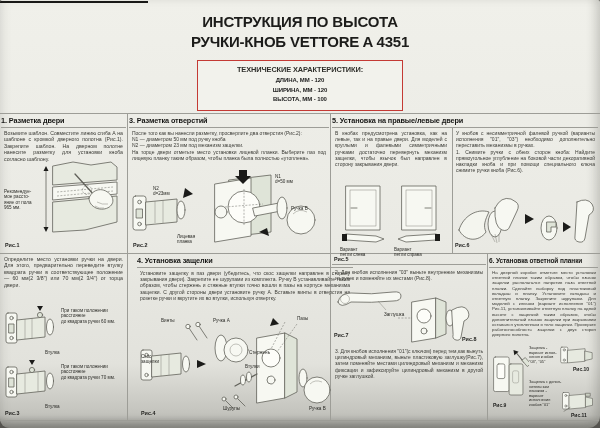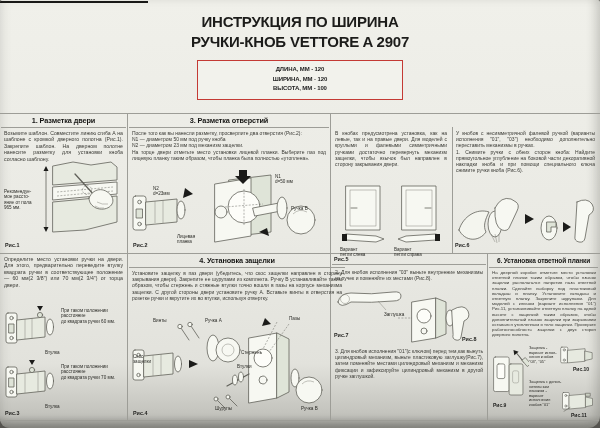--- a/index.html
+++ b/index.html
@@ -13,21 +13,21 @@
     font-size:15px;line-height:1.3;letter-spacing:-.2px;color:#1c1c1a;}
   .specbox{position:absolute;left:197px;top:60px;width:204px;padding:4px 0 5px;
     text-align:center;background:#f2f2ec;}
   .specbox .st{font-weight:bold;font-size:7.4px;letter-spacing:-.1px;margin-bottom:2px;}
   .specbox .sr{font-weight:bold;font-size:6px;line-height:1.6;letter-spacing:-.1px;color:#222;}
   
   .hl,.vl{position:absolute;background:#9d9d97;}
   .hl{height:1px;} .vl{width:1px;}
   
   .panel{position:absolute;}
-  .sec-title{font-weight:bold;font-size:7.3px;line-height:13px;text-align:center;
+  .sec-title{font-weight:bold;font-size:7.3px;line-height:13px;text-align:left;
     color:#161614;border-bottom:1px solid #9d9d97;letter-spacing:-.1px;}
   .body{font-size:5.2px;line-height:1.24;text-align:justify;padding:2px 3px 1px;
     color:#3a3a35;white-space:pre-line;}
   .lbl{position:absolute;font-size:4.6px;line-height:1.18;color:#2c2c28;white-space:pre-line;}
   .cap{position:absolute;font-weight:bold;font-size:5.4px;color:#1d1d1b;}
   .fig{position:absolute;}
   svg{display:block;}
   .ln{stroke:#62625b;stroke-width:.8;fill:none;stroke-linejoin:round;stroke-linecap:round;}
   .thin{stroke:#7a7a72;stroke-width:.45;fill:none;}
   .dash{stroke:#6b6b64;stroke-width:.5;fill:none;stroke-dasharray:2 1.4;}
@@ -36,24 +36,25 @@
   .doorcol{text-align:center;}
   .doorcol .lbl2{font-size:4.5px;line-height:1.15;white-space:pre-line;color:#2c2c28;margin-top:1px;text-align:left;}
 </style>
 </head>
 <body>
 
 <div class="sheet">
   <div class="topstrip"></div>
 
   <div class="title">
-    <div>ИНСТРУКЦИЯ ПО ШИРИНА</div>
-    <div>РУЧКИ-КНОБ VETTORE A 2907</div>
+    <div>ИНСТРУКЦИЯ ПО ВЫСОТА</div>
+    <div>РУЧКИ-КНОБ VETTORE A 4351</div>
   </div>
   <div class="specbox" id="specbox" style="border: 1.6px solid rgb(196, 58, 52);">
+    <div class="st">ТЕХНИЧЕСКИЕ ХАРАКТЕРИСТИКИ:</div>
     <div class="sr">ДЛИНА, ММ - 120</div>
     <div class="sr">ШИРИНА, ММ - 120</div>
     <div class="sr">ВЫСОТА, ММ - 100</div>
   </div>
 
   <div class="hl" style="top:113px;left:0;width:600px"></div>
   <div class="hl" style="top:253px;left:0;width:600px"></div>
   <div class="hl" style="top:420px;left:0;width:600px"></div>
   <div class="vl" style="left:127px;top:113px;height:307px"></div>
   <div class="vl" style="left:330px;top:113px;height:307px"></div>
@@ -121,20 +122,21 @@
 d=23мм</div>
     <div class="lbl" style="left:146px;top:60px">N1
 d=50 мм</div>
     <div class="lbl" style="left:48px;top:120px">Лицевая
 планка</div>
     <div class="lbl" style="left:162px;top:92px">Ручка В</div>
     <div class="cap" style="left:4px;top:128px">Рис.2</div>
   </div>
 
   <div class="panel" style="left:332px;top:114px;width:266px;height:138px">
+    <div class="sec-title">5. Установка на правые/левые двери</div>
 
     <div style="position:absolute;left:0;top:14px;width:118px;height:124px">
       <div class="body" style="font-size:5px">В кнобах предусмотрена установка, как на левые, так и на правые двери. Для моделей с круглыми и фалевыми симметричными ручками достаточно перевернуть механизм защелки, чтобы язычок был направлен в сторону закрывания двери.</div>
       <div class="doorrow" style="position:absolute;left:0;top:56px">
         <div class="doorcol">
           <svg width="48" height="62" viewBox="0 0 48 62">
             <rect class="ln f2" x="6" y="2" width="34" height="44"></rect>
             <rect class="thin" x="10" y="6" width="26" height="36"></rect>
             <line class="ln" x1="11" y1="24" x2="17" y2="24"></line>
             <polygon class="ln f2" points="6,50 36,52 44,55 36,58 6,56"></polygon>
@@ -211,21 +213,21 @@
         <ellipse class="ln f2" cx="46" cy="21" rx="3.5" ry="8"></ellipse>
       </svg>
     </div>
     <div class="lbl" style="left:60px;top:110px;width:62px">При таком положении
 расстояние
 до квадрата ручки 70 мм.</div>
     <div class="lbl" style="left:44px;top:150px">Втулка</div>
     <div class="cap" style="left:4px;top:156px">Рис.3</div>
   </div>
 
-  <div class="panel" style="left:129px;top:254px;width:216px;height:166px">
+  <div class="panel" style="left:137px;top:254px;width:216px;height:166px">
     <div class="sec-title">4. Установка защелки</div>
     <div class="body" style="font-size:5px">Установите защелку в паз двери (убедитесь, что скос защелки направлен в сторону закрывания двери). Закрепите ее шурупами из комплекта. Ручку В устанавливайте таким образом, чтобы стержень и стяжные втулки точно вошли в пазы на корпусе механизма защелки. С другой стороны двери установите ручку А. Вставьте винты в отверстия на розетке ручки и вкрутите их во втулки, используя отвертку.</div>
     <div class="fig" style="left:0;top:62px">
       <svg width="200" height="96" viewBox="0 0 200 96">
         <rect class="ln f2" x="4" y="34" width="11" height="30" rx="2"></rect>
         <circle class="ln" cx="9.5" cy="39" r="1.7"></circle>
           <circle class="ln" cx="9.5" cy="59" r="1.7"></circle>
         <polygon class="ln f1" points="15,40 44,37 44,58 15,61"></polygon>
         <line class="thin" x1="24" y1="39" x2="24" y2="60"></line>
           <line class="thin" x1="32" y1="38" x2="32" y2="59"></line>

